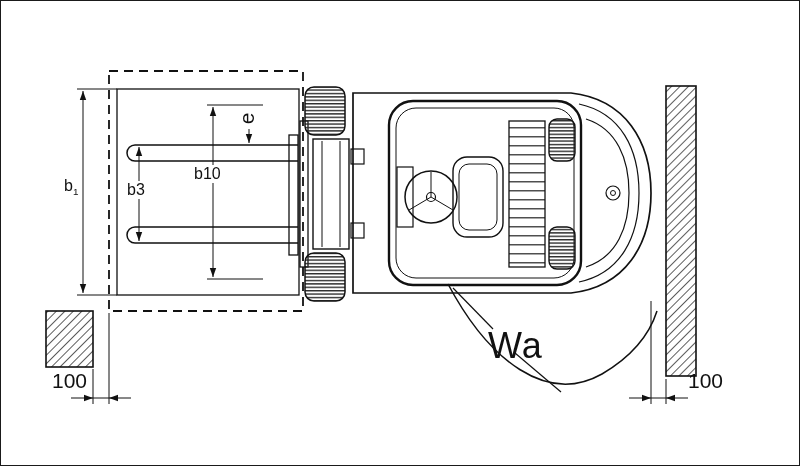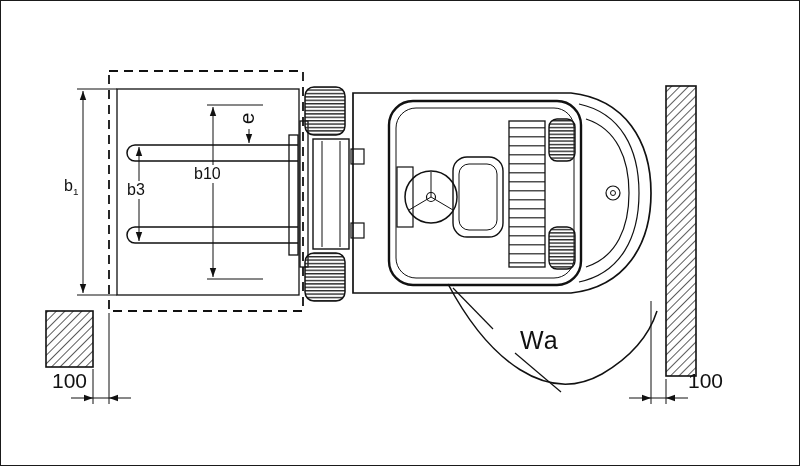--- a/index.html
+++ b/index.html
@@ -12,21 +12,21 @@
   #drawing { position:absolute; left:0; top:0; width:800px; height:466px; }
   .lbl {
     position:absolute; background:#ffffff; line-height:1;
     padding:1px 3px; white-space:nowrap; color:#111;
   }
   .lbl-plain { background:transparent; }
   .lbl sub { font-size:0.62em; }
   .f25 { font-size:16px; }
   .f23 { font-size:16px; }
   .f21 { font-size:21px; }
-  .f28 { font-size:25px; letter-spacing:1px;margin-left:32px; }
+  .f28 { font-size:36px; letter-spacing:1px; }
   .rot { transform:rotate(-90deg); transform-origin:center; }
 </style>
 </head>
 <body>
 
 <div id="stage">
 
   <svg id="drawing" viewBox="0 0 800 466" xmlns="http://www.w3.org/2000/svg">
     <defs>
       <pattern id="hatchDiag" width="6" height="6" patternUnits="userSpaceOnUse" patternTransform="rotate(45)">

